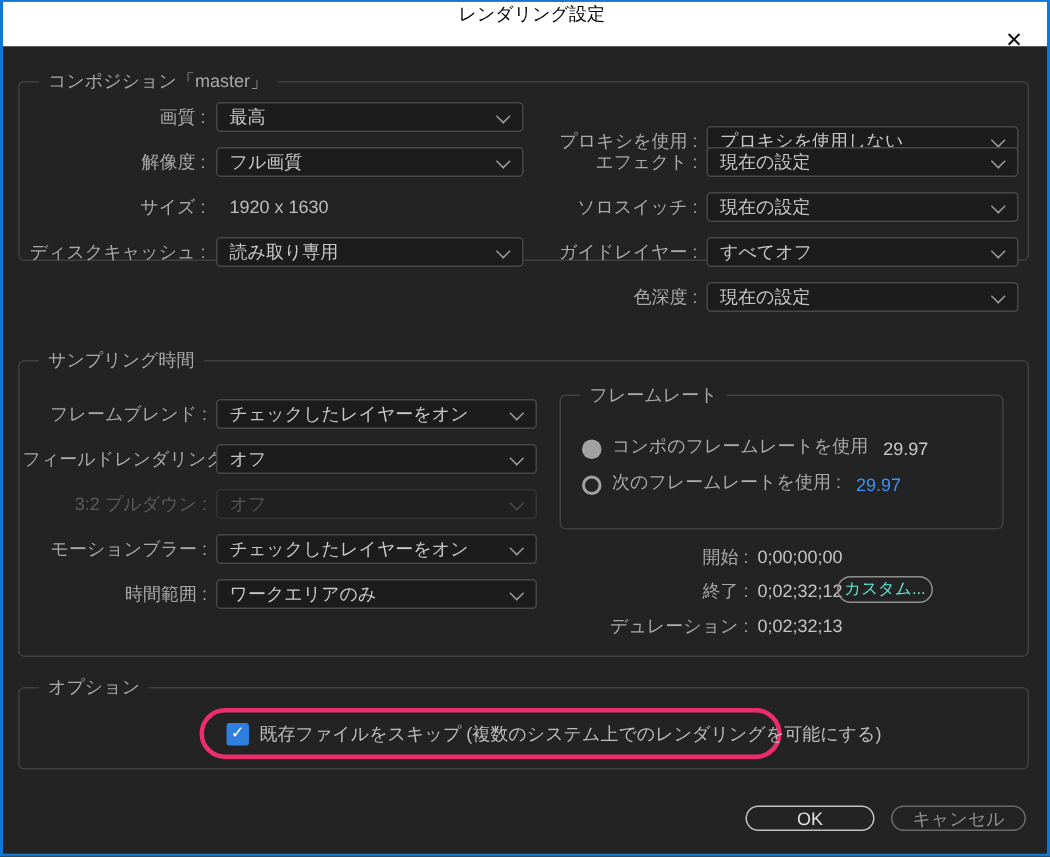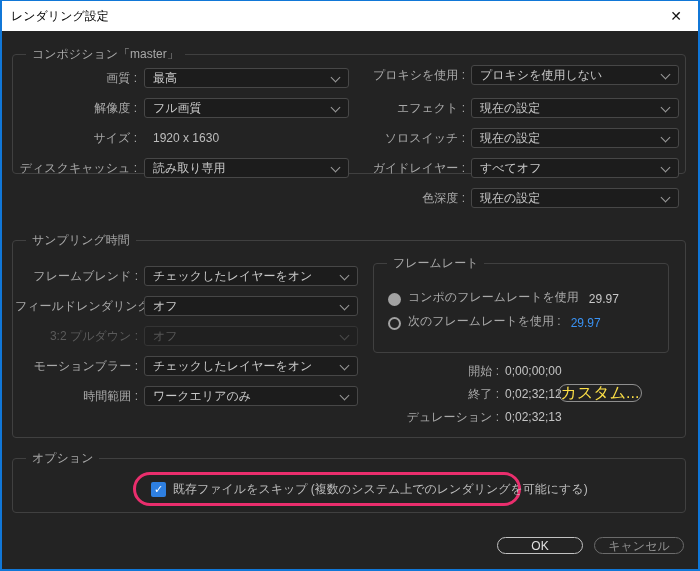--- a/index.html
+++ b/index.html
@@ -5,21 +5,21 @@
   * { margin:0; padding:0; box-sizing:border-box; }
   html,body { background:#555; }
   body { font-family:"Liberation Sans","DejaVu Sans",sans-serif; }
 
   .window {
     position:relative; width:700px; height:571px;
     border:2px solid #1177d7; border-top-width:1px;
     background:#232323; overflow:hidden;
   }
   .titlebar {
-    height:30px; background:#ffffff; display:flex; align-items:center;
+    height:30px; background:#ffffff; display:flex; align-items:center;flex-direction:column;
   }
   .titlebar .title { padding-left:9px; font-size:12px; color:#000; }
   .titlebar .close {
     margin-left:auto; width:44px; height:30px; display:flex;
     align-items:center; justify-content:center; font-size:14px; color:#111;
     cursor:default;
   }
   .content { position:relative; width:696px; height:538px; background:#232323; }
 
   
@@ -73,23 +73,23 @@
   .radio-off { border:2px solid #a2a2a2; background:transparent; }
   .fr-lbl { margin-left:7px; font-size:12px; color:#a9a9a9; white-space:nowrap; }
   .fr-val { margin-left:10px; font-size:12px; color:#c9c9c9; }
   .fr-val.blue { color:#3a93f5; }
 
   
   .tc-row { position:absolute; left:0; right:0; height:16px; }
   .tc-lbl { position:absolute; left:360px; width:126px; text-align:right; font-size:12px; color:#a9a9a9; line-height:16px; white-space:nowrap; }
   .tc-val { position:absolute; left:492px; font-size:12px; color:#c4c4c4; line-height:16px; white-space:nowrap; }
   .btn-custom {
-    position:absolute; left:545px; top:143px; width:84px; height:18px;
+    position:absolute; left:545px; top:143px; width:64px; height:18px;
     border:1px solid #8f8f8f; border-radius:9px; background:transparent;
-    font-size:16px; color:#fde047; text-align:center; line-height:16px;
+    font-size:11px; color:#5eead4; text-align:center; line-height:16px;
   }
 
   
   .hl {
     position:absolute; left:120px; top:13px; width:388px; height:34px;
     border:3px solid #ea2e6d; border-radius:17px;
     display:flex; align-items:center;
   }
   .cb {
     width:15px; height:15px; background:#2e7fe0; border-radius:2px;
@@ -139,21 +139,21 @@
         <span class="static-val">1920 x 1630</span>
       </div>
       <div class="frow c1" style="top:103px">
         <span class="lbl">ディスクキャッシュ :</span>
         <div class="dd">
           <span class="dd-val">読み取り専用</span>
           <span class="chev"></span>
         </div>
       </div>
 
-      <div class="frow c2" style="top:10px">
+      <div class="frow c2" style="top:29px">
         <span class="lbl">プロキシを使用 :</span>
         <div class="dd">
           <span class="dd-val">プロキシを使用しない</span>
           <span class="chev"></span>
         </div>
       </div>
       <div class="frow c2" style="top:43px">
         <span class="lbl">エフェクト :</span>
         <div class="dd">
           <span class="dd-val">現在の設定</span>

